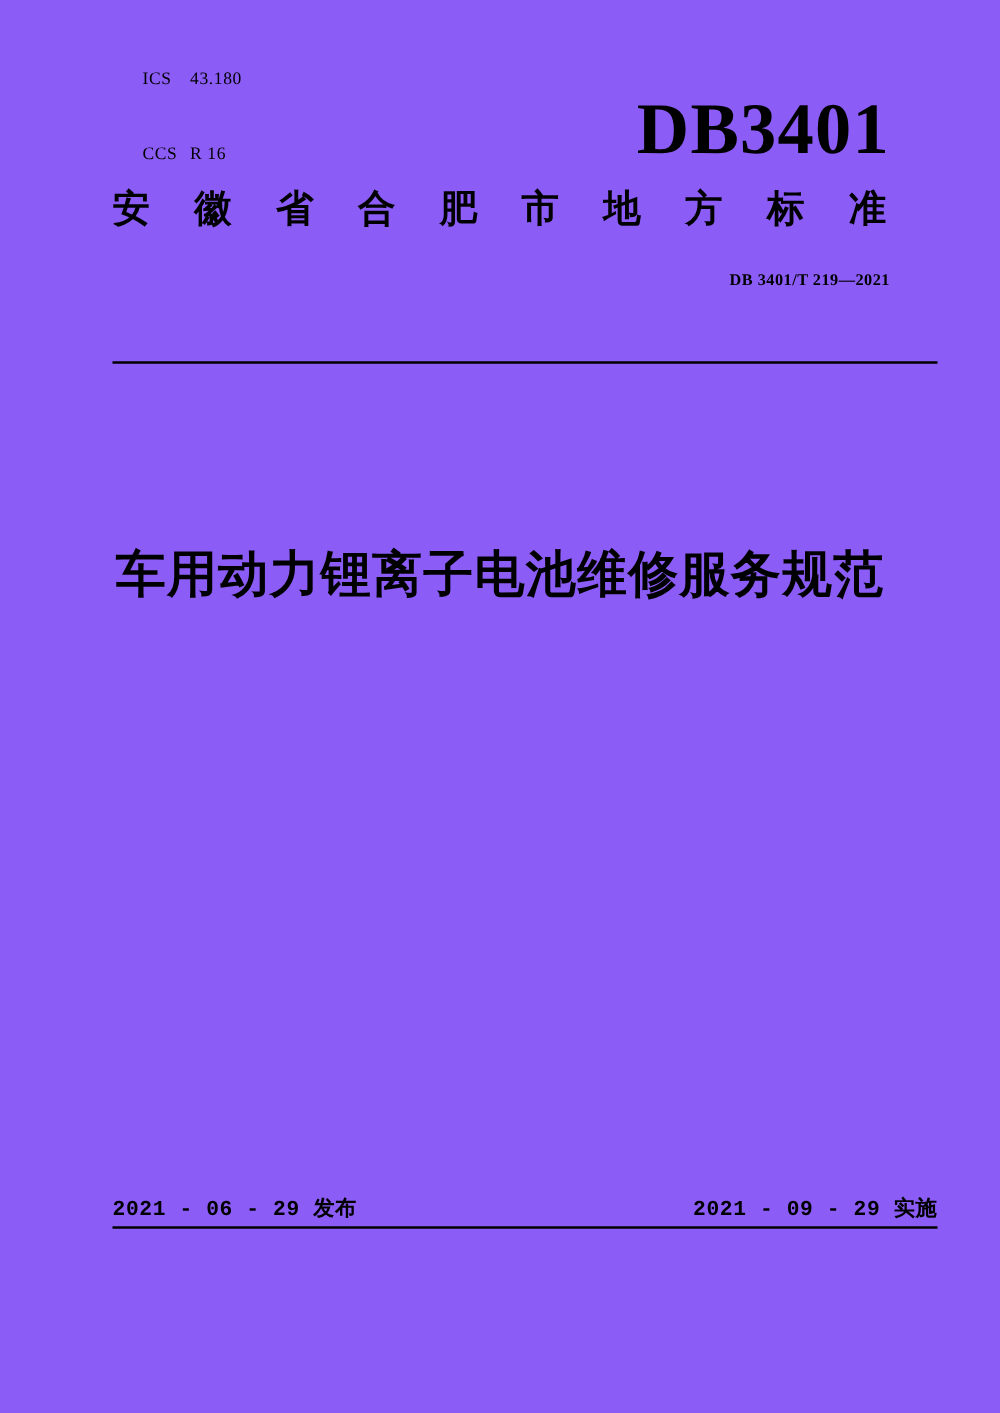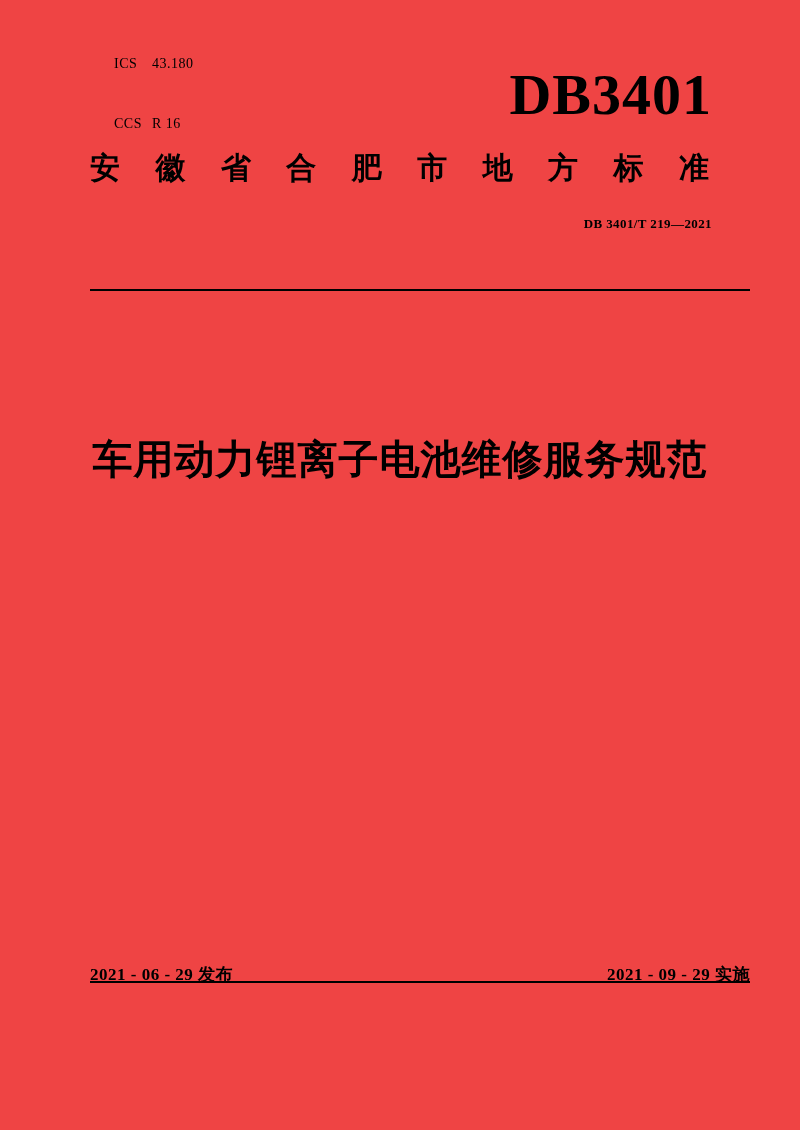--- a/index.html
+++ b/index.html
@@ -15,21 +15,21 @@
     color: #000000;
     overflow: hidden;
   }
 
   .page {
     position: absolute;
     left: 0;
     top: 0;
     width: 800px;
     height: 1130px;
-    background: #ef4444;
+    background: #8b5cf6;
   }
 
   
   .ics-block {
     position: absolute;
     left: 90px;
     top: 34px;
     font-family: "Liberation Serif", serif;
     font-size: 14px;
     line-height: 20px;
@@ -41,21 +41,21 @@
   }
   .ics-label {
     display: inline-block;
     min-width: 38px;
   }
 
   
   .db-mark {
     position: absolute;
     right: 88px;
-    top: 64px;
+    top: 72px;
     font-family: "Liberation Serif", serif;
     font-weight: bold;
     font-size: 58px;
     letter-spacing: 1px;
     line-height: 62px;
   }
 
   
   .org-line {
     position: absolute;
@@ -118,25 +118,24 @@
     height: 0;
     border-top: 2px solid #000;
   }
   .date-row {
     position: absolute;
     left: 90px;
     width: 660px;
     top: 955px;
     display: flex;
     justify-content: space-between;
-    font-family: Liberation Serif, serif;
+    font-family: Liberation Mono, monospace;
     font-weight: bold;
     font-size: 17px;
     letter-spacing: 0.5px;
-    margin-top: 8px;
   }
 
   
   .publisher {
     position: absolute;
     left: 0;
     right: 0;
     top: 1025px;
     text-align: center;
     font-family: "Liberation Sans", sans-serif;

